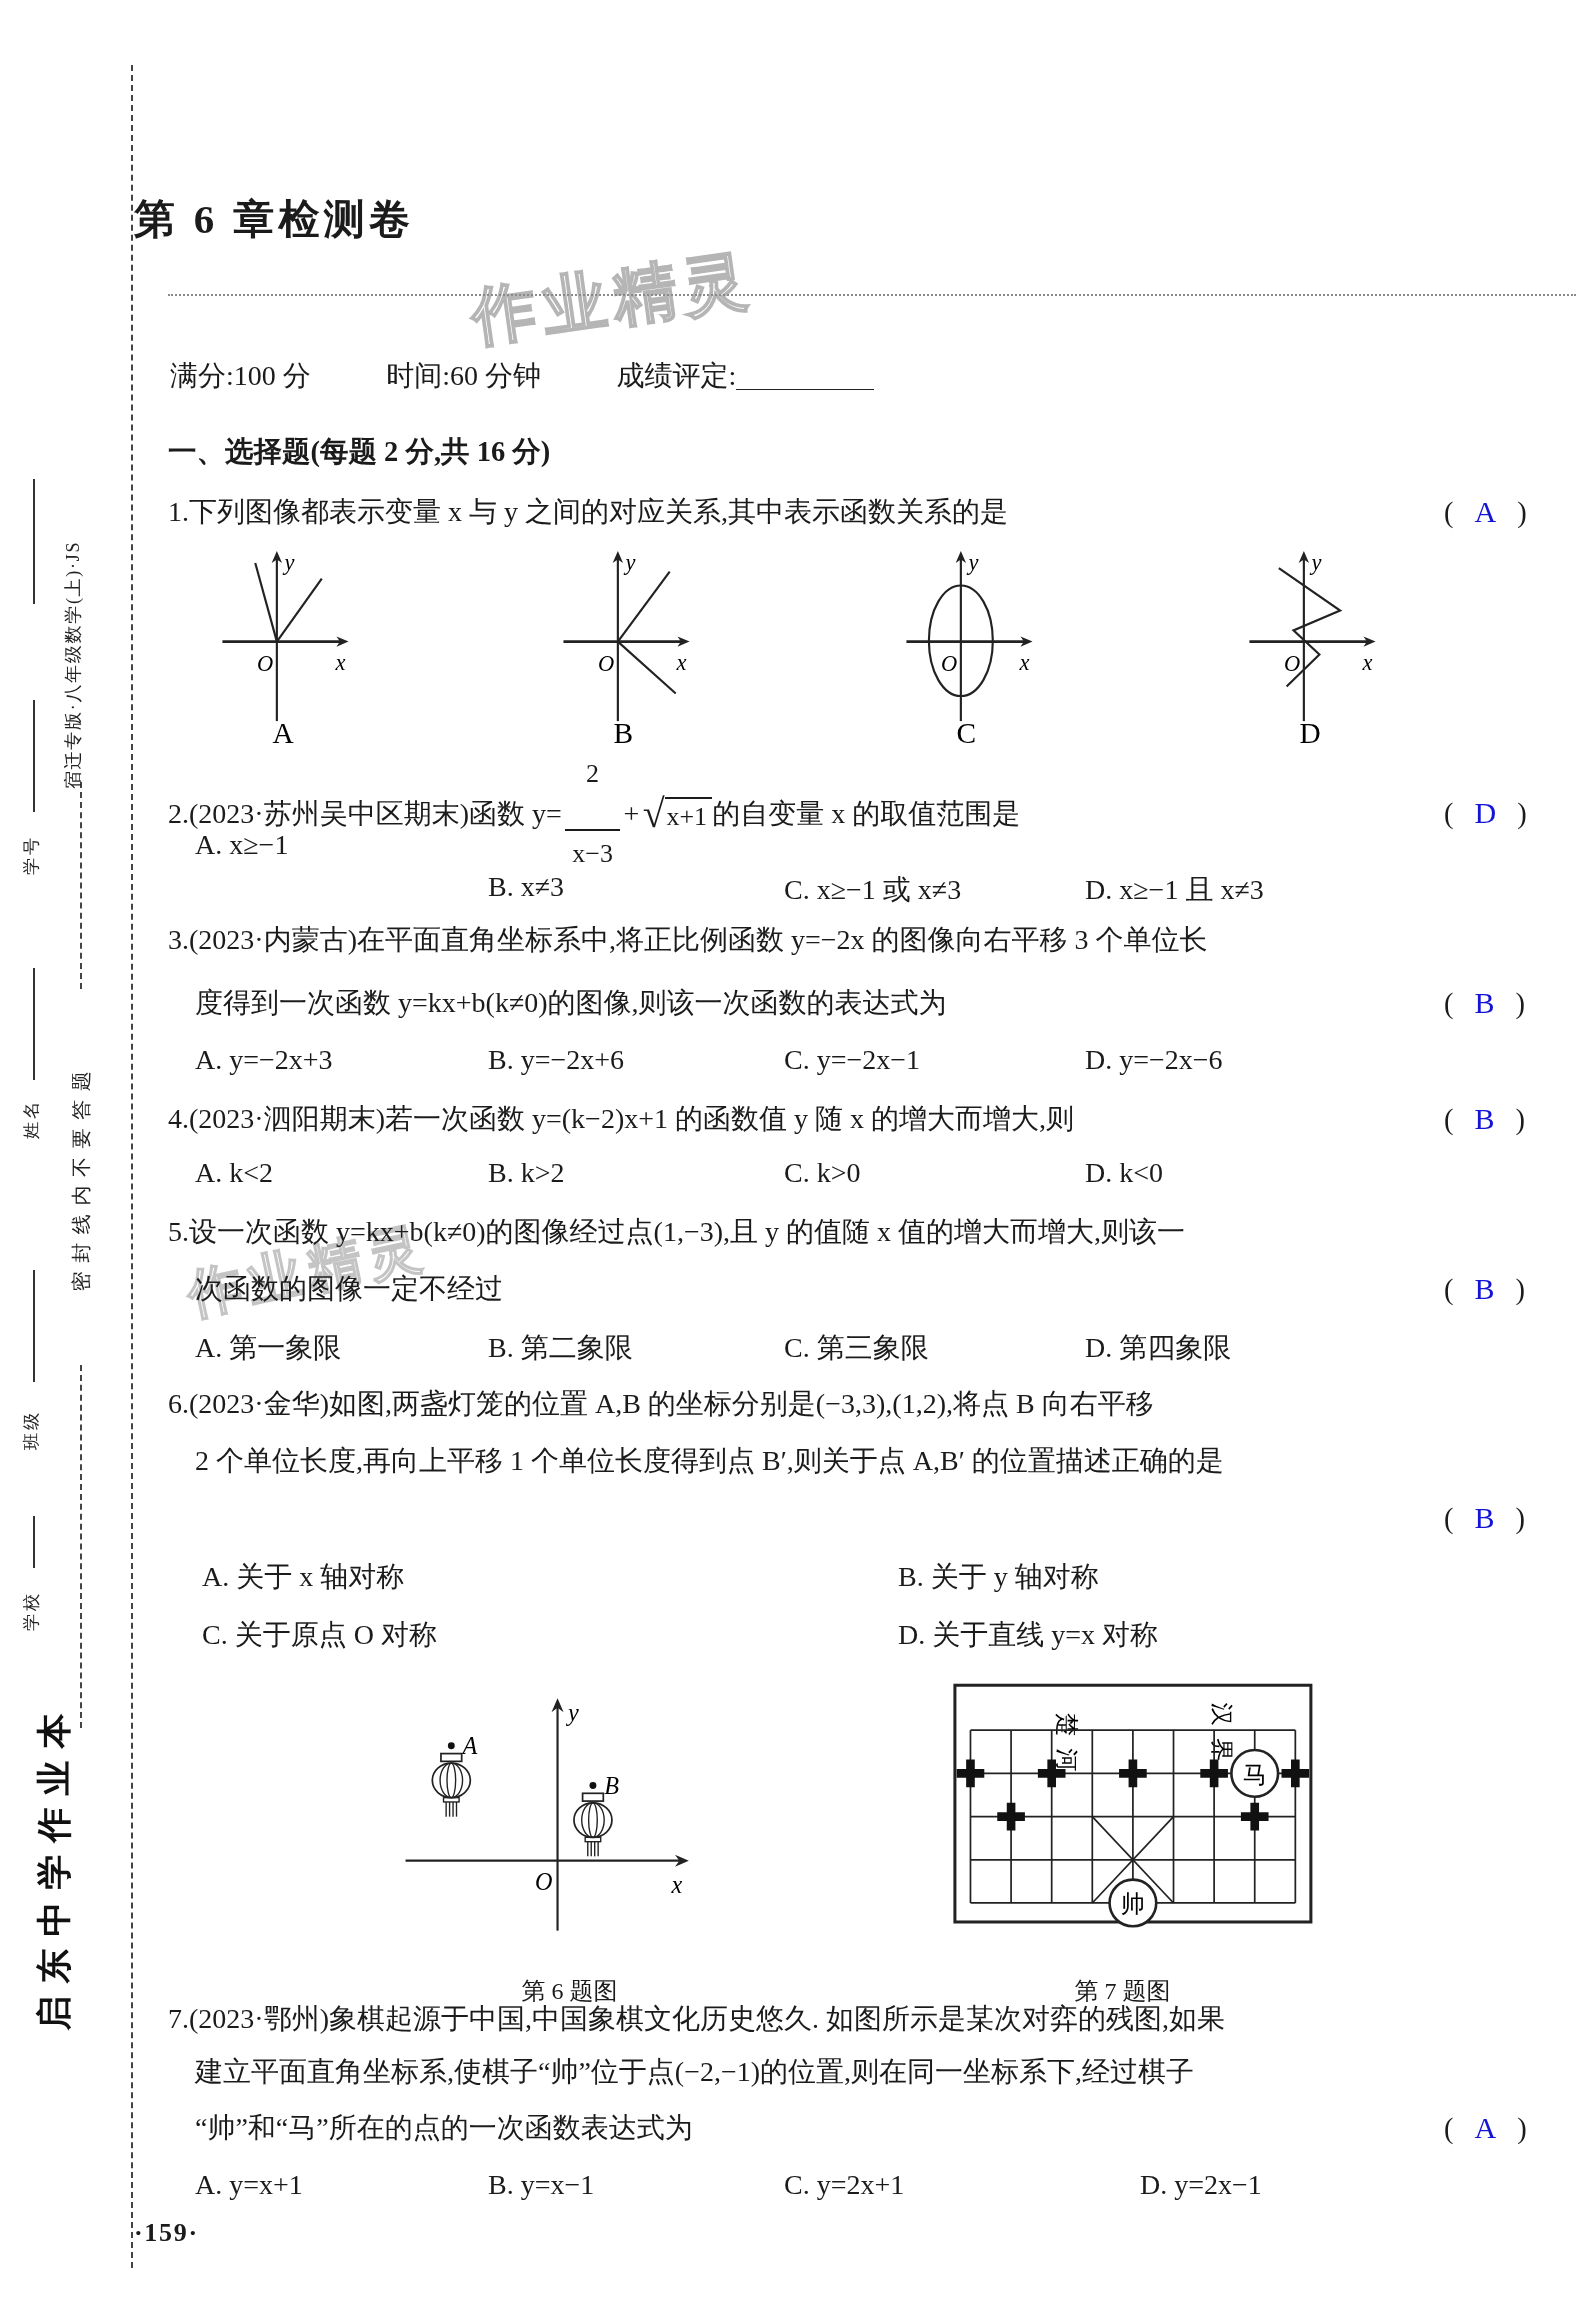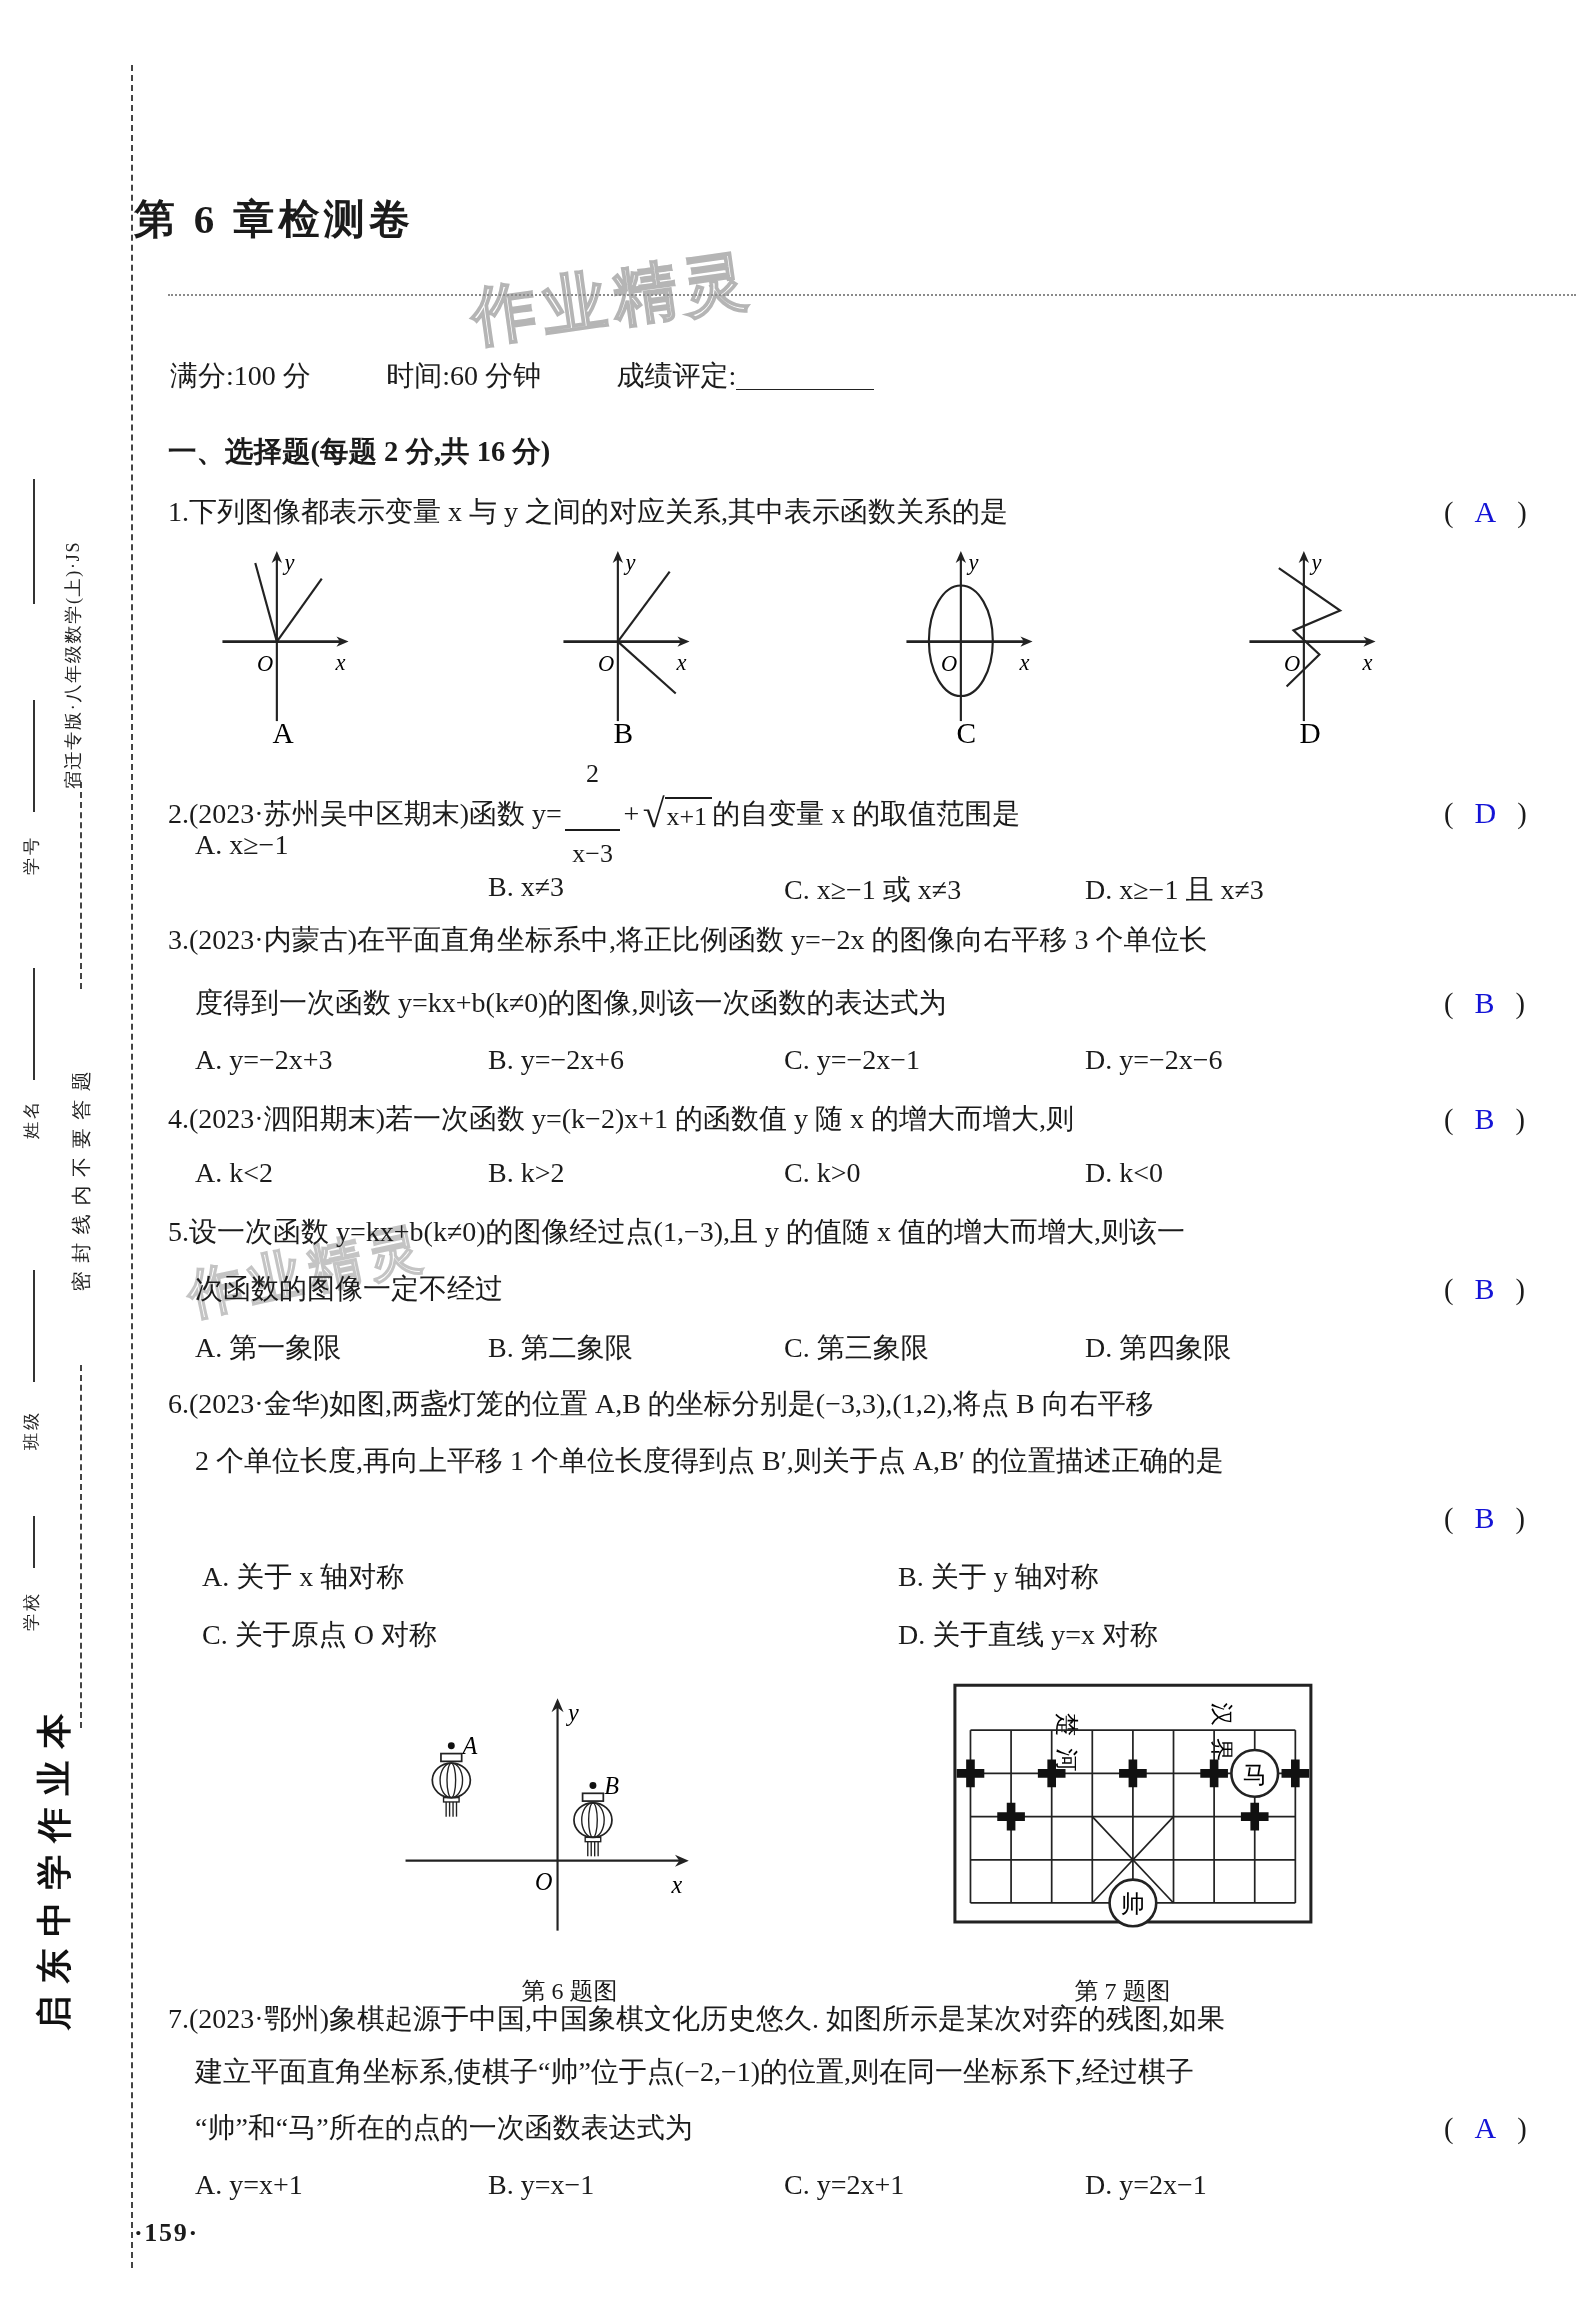--- a/index.html
+++ b/index.html
@@ -272,18 +272,18 @@
 
   <div class="line" style="left:168px;top:2002px;">7.(2023·鄂州)象棋起源于中国,中国象棋文化历史悠久. 如图所示是某次对弈的残图,如果</div>
   <div class="line" style="left:195px;top:2055px;">建立平面直角坐标系,使棋子“帅”位于点(−2,−1)的位置,则在同一坐标系下,经过棋子</div>
   <div class="line" style="left:195px;top:2111px;">“帅”和“马”所在的点的一次函数表达式为</div>
   <div class="ans" style="top:2111px;">
     <span>(</span><span class="letter">A</span><span>)</span>
   </div>
   <div class="opt" style="left:195px;top:2169px;">A. y=x+1</div>
   <div class="opt" style="left:488px;top:2169px;">B. y=x−1</div>
   <div class="opt" style="left:784px;top:2169px;">C. y=2x+1</div>
-  <div class="opt" style="left:1085px;top:2169px;">D. y=2x−1</div>
+  <div class="opt" style="left:1140px;top:2169px;">D. y=2x−1</div>
 
   <div class="center-band pagenum" style="top:2218px;">·159·</div>
 
 </div>
 
 
 </body></html>

